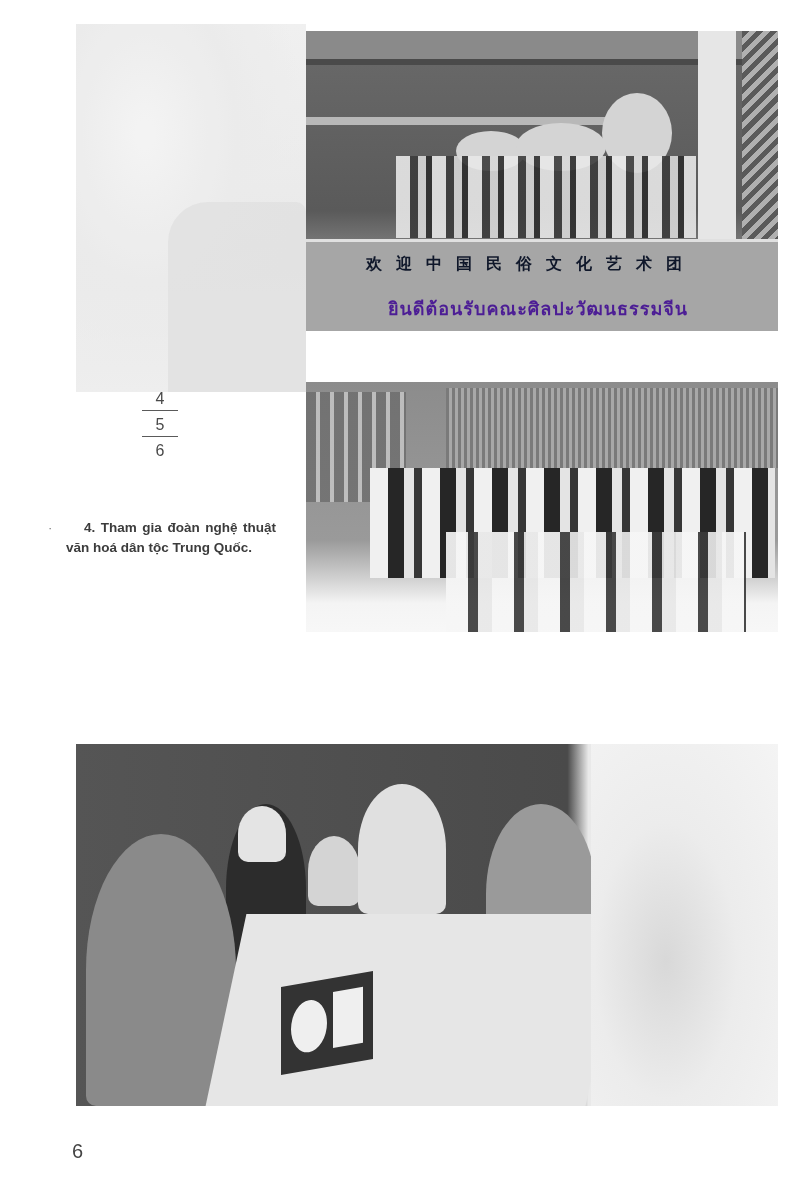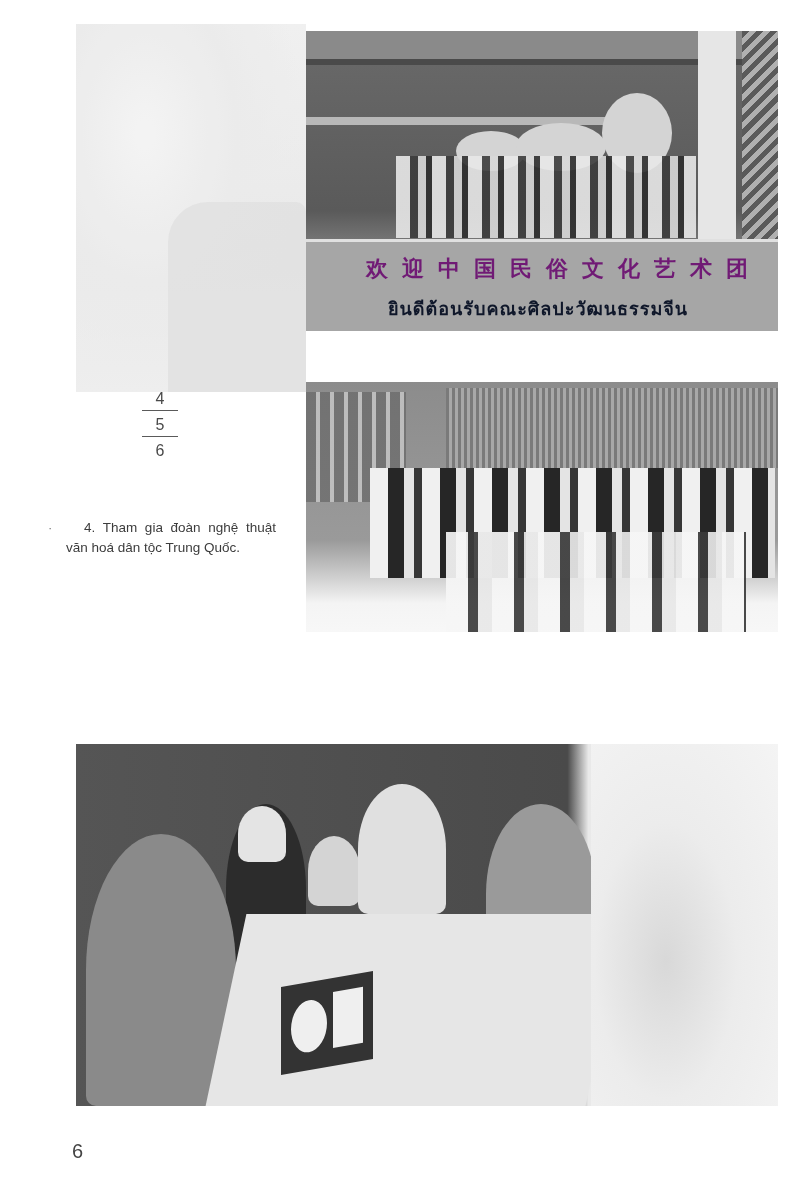--- a/index.html
+++ b/index.html
@@ -24,22 +24,22 @@
       background: linear-gradient(180deg, #6a6a6a 0%, #5a5a5a 60%, #7b7b7b 72%, #9a9a9a 100%);
     }
     #photo-4 .ceiling { position:absolute; left:0; top:0; width:100%; height:28px; background:#8a8a8a; border-bottom:6px solid #4a4a4a; }
     #photo-4 .light-strip { position:absolute; left:0; top:86px; width:300px; height:8px; background:#b8b8b8; }
     #photo-4 .pillar { position:absolute; left:392px; top:0; width:38px; height:208px; background:#e6e6e6; }
     #photo-4 .plant { position:absolute; left:436px; top:0; width:36px; height:208px; background:repeating-linear-gradient(135deg,#5a5a5a 0 5px,#b0b0b0 5px 10px); }
     #photo-4 .cloud { position:absolute; border-radius:50%; background:#d4d4d4; }
     #photo-4 .crowd { position:absolute; left:90px; top:125px; width:300px; height:82px;
       background: repeating-linear-gradient(90deg,#e8e8e8 0 14px,#3c3c3c 14px 22px,#d8d8d8 22px 30px,#2e2e2e 30px 36px); opacity:0.9; }
     #photo-4 .banner { position:absolute; left:0; top:208px; width:100%; height:92px; background:#a6a6a6; border-top:3px solid #e0e0e0; }
-    #photo-4 .banner-cn { position:absolute; left:60px; top:12px; font-size:22px; letter-spacing:14px; color:#701a75; font-weight:bold; font-family:"DejaVu Sans", sans-serif; }
-    #photo-4 .banner-th { position:absolute; left:82px; top:52px; font-size:18px; color:#0f172a; font-weight:bold; letter-spacing:1px; font-family:"DejaVu Sans", sans-serif; }
+    #photo-4 .banner-cn { position:absolute; left:60px; top:12px; font-size:16px; letter-spacing:14px; color:#0f172a; font-weight:bold; font-family:"DejaVu Sans", sans-serif; }
+    #photo-4 .banner-th { position:absolute; left:82px; top:52px; font-size:18px; color:#4c1d95; font-weight:bold; letter-spacing:1px; font-family:"DejaVu Sans", sans-serif; }
 
     #photo-5 {
       left: 306px; top: 382px; width: 472px; height: 316px;
       background: linear-gradient(180deg, #8c8c8c 0%, #9a9a9a 50%, #f4f4f4 70%, #ffffff 100%);
     }
     #photo-5 .roof { position:absolute; left:140px; top:6px; width:332px; height:80px; background:repeating-linear-gradient(90deg,#7a7a7a 0 3px,#a8a8a8 3px 6px); }
     #photo-5 .scrolls { position:absolute; left:0; top:10px; width:100px; height:110px; background:repeating-linear-gradient(90deg,#6c6c6c 0 10px,#c8c8c8 10px 14px); opacity:.8; }
     #photo-5 .people-stand { position:absolute; left:64px; top:86px; width:405px; height:110px;
       background: repeating-linear-gradient(90deg,#f0f0f0 0 18px,#262626 18px 34px,#e4e4e4 34px 44px,#363636 44px 52px); }
     #photo-5 .people-kneel { position:absolute; left:140px; top:150px; width:300px; height:100px;
@@ -56,21 +56,21 @@
     #photo-6 .logo::after { content:""; position:absolute; left:52px; top:14px; width:30px; height:56px; background:#efefef; }
     #photo-6 .person { position:absolute; border-radius:50% 50% 10px 10px; }
     #photo-6 .fade-right { position:absolute; left:515px; top:0; width:187px; height:362px;
       background: radial-gradient(ellipse at 40% 60%, #d8d8d8 0%, #ececec 45%, #f4f4f4 100%); }
 
     .figure-key { position:absolute; left:140px; top:388px; width:40px; text-align:center; font-size:16px; color:#4a4a4a; }
     .figure-key .num { display:block; height:22px; line-height:22px; }
     .figure-key .rule { display:block; width:36px; height:1px; background:#5a5a5a; margin:0 auto 3px; }
 
     .captions { position:absolute; left:66px; top:518px; width:210px; font-size:13.5px; line-height:20px; color:#3c3c3c; }
-    .captions p { margin:0 0 6px 0; text-align:justify; text-indent:18px; }
+    .captions p { margin:0 0 6px 0; text-align:justify; text-indent:18px;font-weight:bold; }
     .captions .bullet { position:absolute; left:-18px; top:0; font-size:13px; color:#7a7a7a; }
 
     .page-number { position:absolute; left:72px; top:1140px; font-size:20px; color:#444; }
   </style>
 </head>
 <body>
 
 <div class="ghost"></div>
 
 <div class="photo" id="photo-4">

